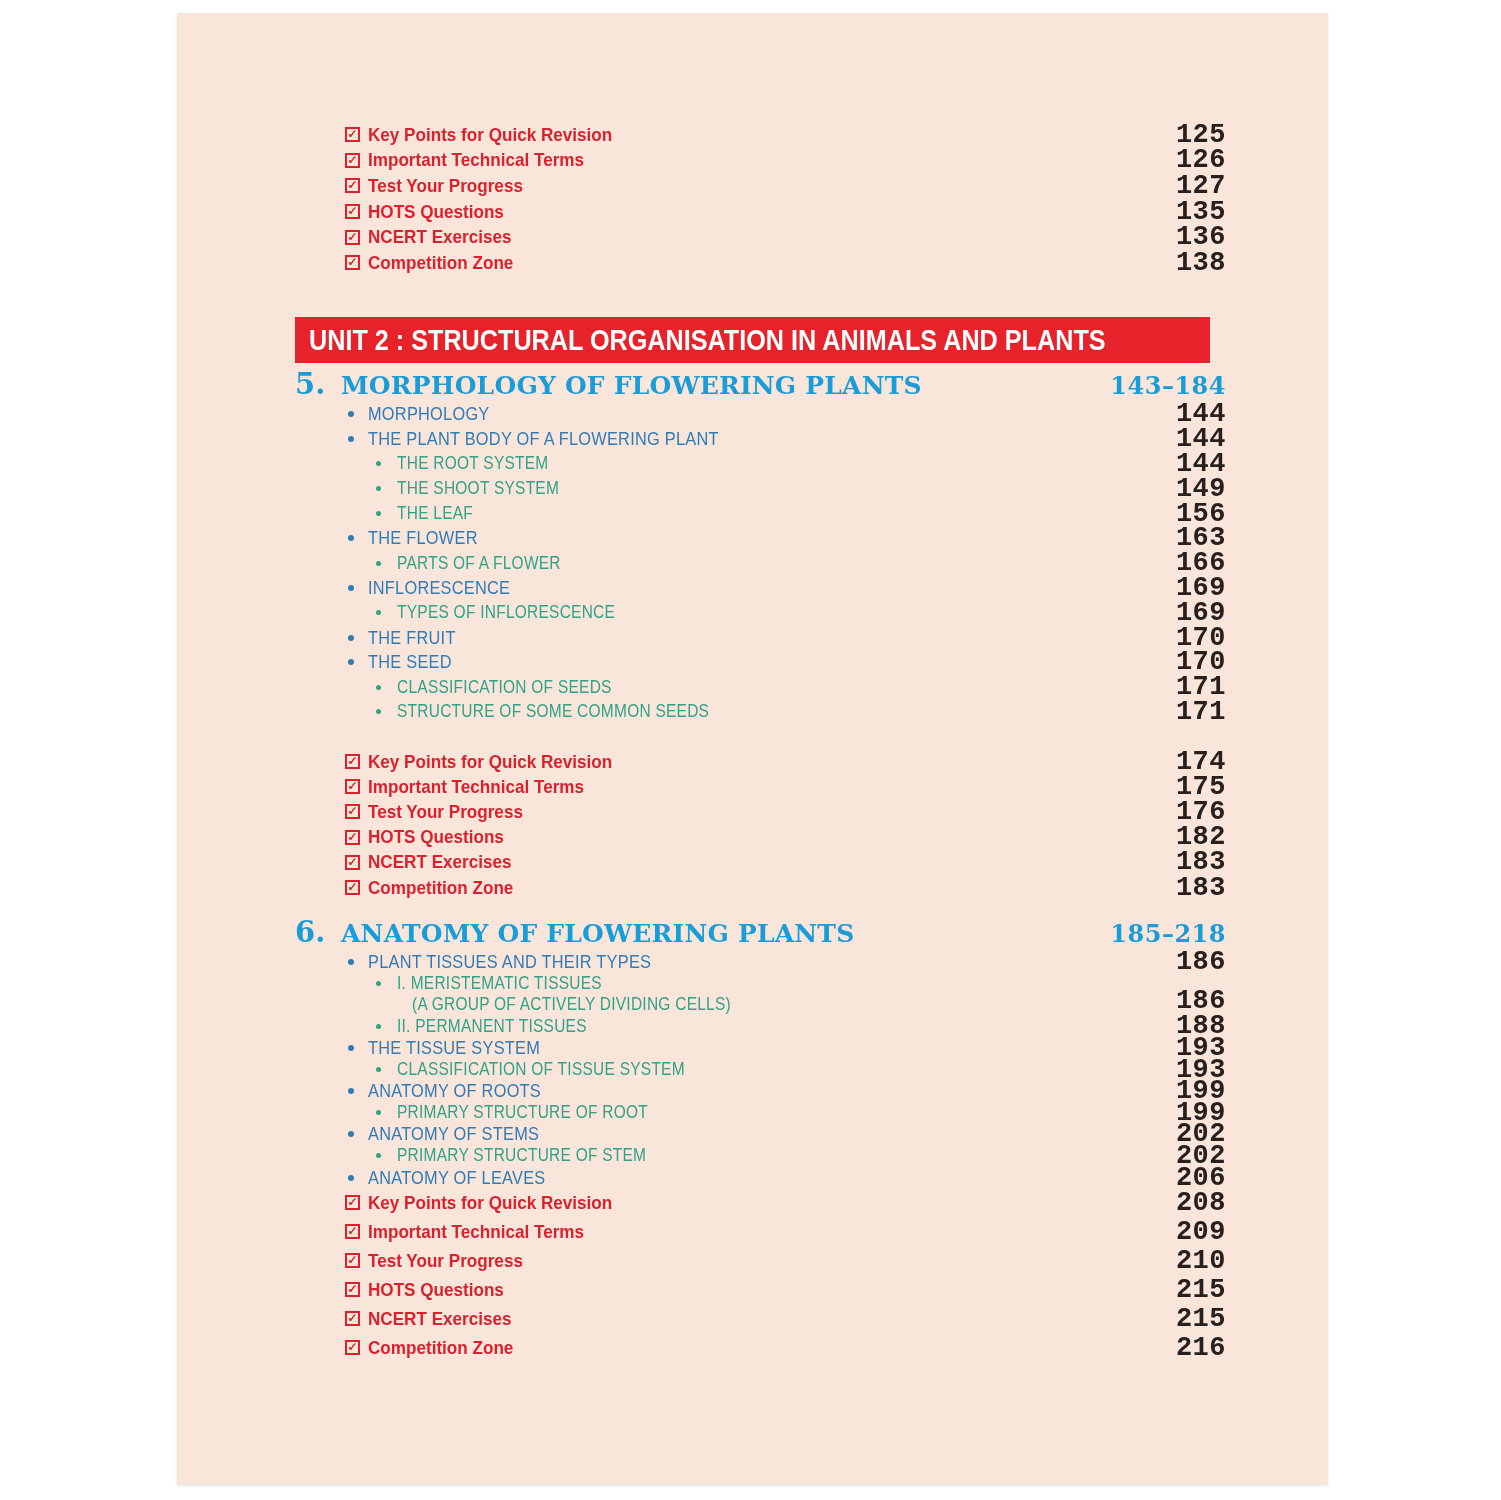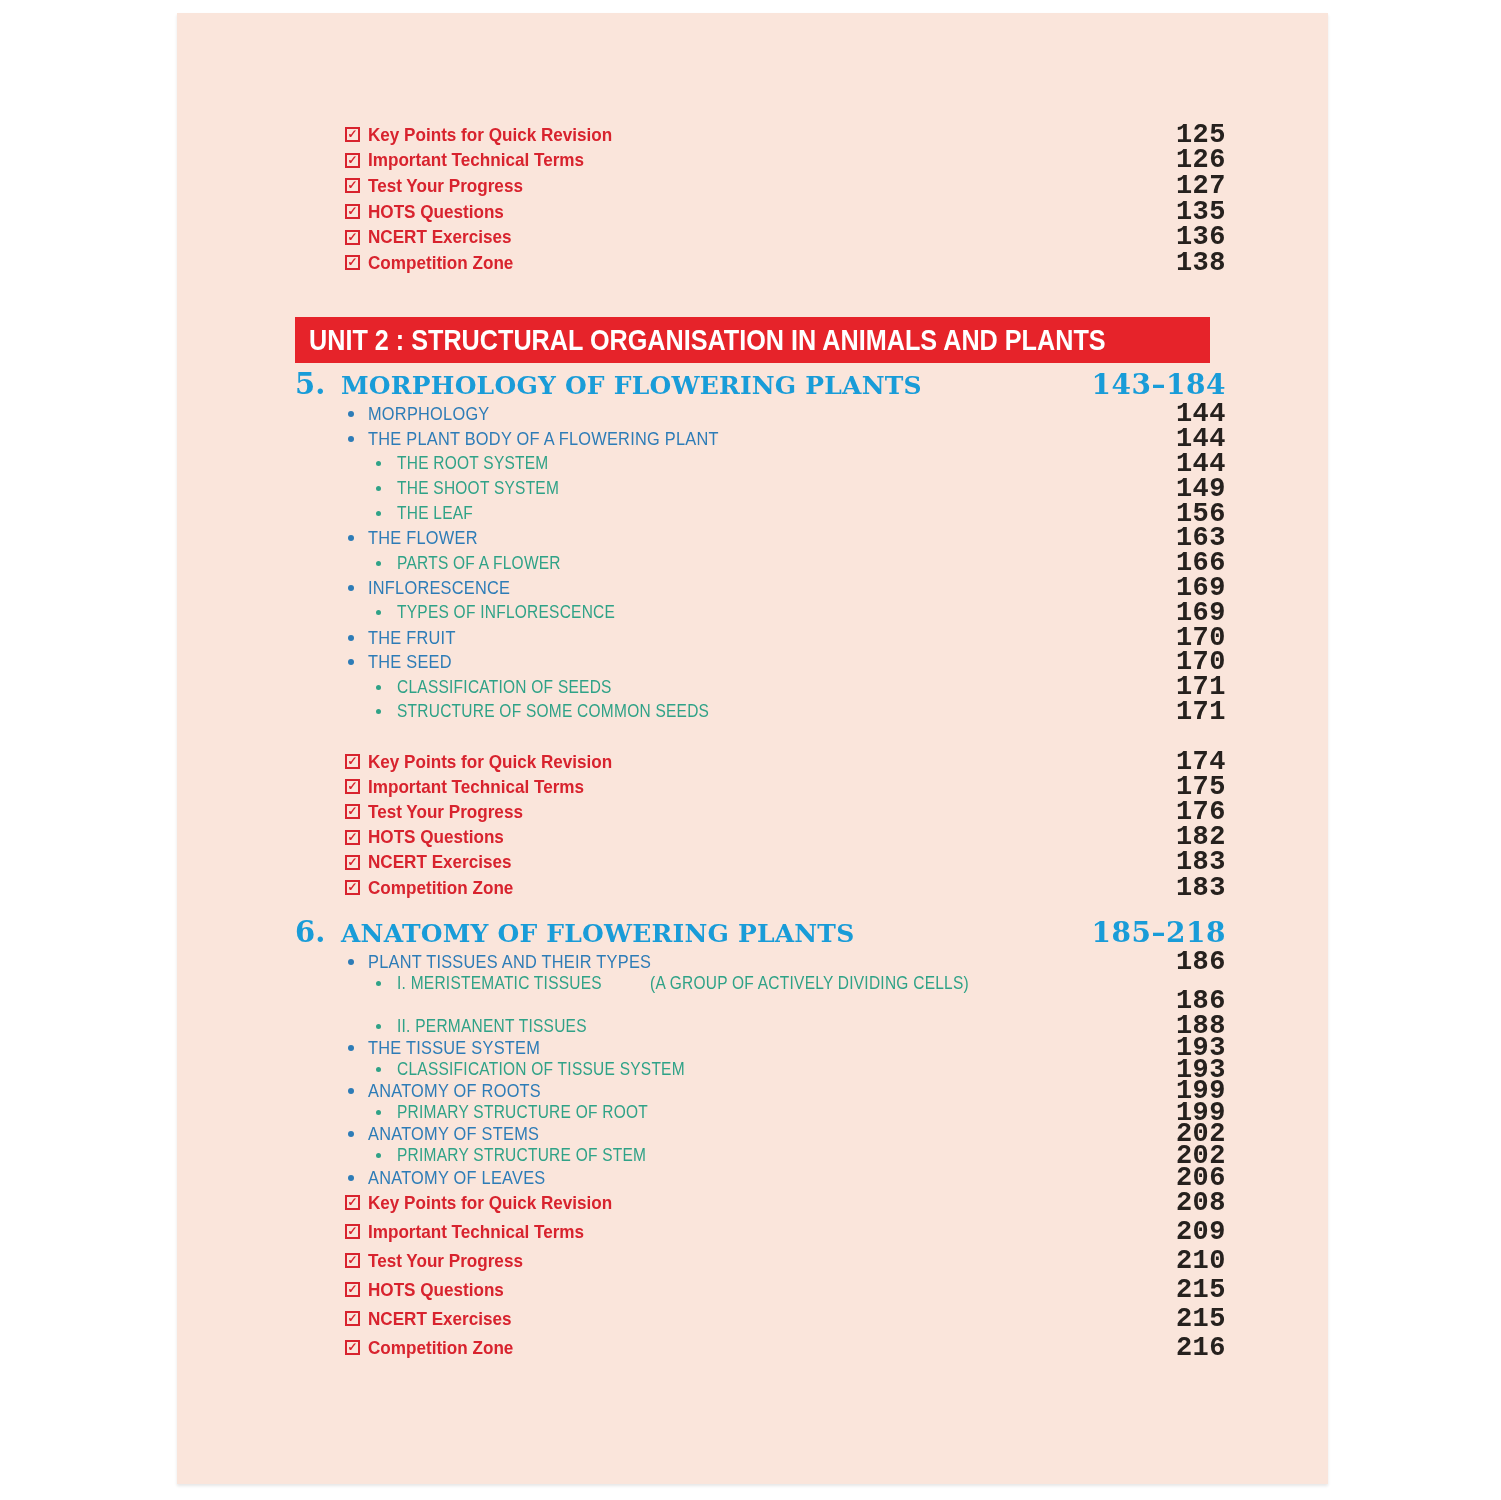--- a/index.html
+++ b/index.html
@@ -27,21 +27,21 @@
 
   .dot{border-radius:50%;flex:0 0 auto}
   .lvl1dot{width:6px;height:6px;background:var(--item-blue,#2d7cb7);margin-left:171px;margin-right:14px}
   .lvl2dot{width:5px;height:5px;background:var(--item-green,#2fa287);margin-left:199px;margin-right:16px}
 
   .tlabel{display:inline-block;transform:scaleX(.86);transform-origin:left center;
           white-space:nowrap;letter-spacing:.3px}
   .tlabel.b{color:var(--item-blue,#2d7cb7);font-size:19px;font-weight:500}
   .tlabel.g{color:var(--item-green,#2fa287);font-size:18px;font-weight:500}
 
-  .lines{display:flex;flex-direction:row}
+  .lines{display:flex;flex-direction:column}
   .lines .tlabel{line-height:21.5px}
   .line2{margin-left:15px}
   .row.two-line .dot{margin-top:8px}
   .row.two-line .pagenum{align-self:flex-end;margin-bottom:0}
 
   .chk{flex:0 0 auto;width:15px;height:15px;border:2px solid var(--accent-red,#d8232e);
        color:var(--accent-red,#d8232e);font-size:12px;line-height:11px;text-align:center;
        font-weight:700;margin-left:168px;margin-right:8px}
   .clabel{display:inline-block;transform:scaleX(.9);transform-origin:left center;
           color:var(--accent-red,#d8232e);font-weight:700;font-size:19px;white-space:nowrap}
@@ -51,21 +51,21 @@
   .banner-text{display:inline-block;color:var(--banner-text,#ffffff);font-weight:700;font-size:30px;
                transform:scaleX(.84);transform-origin:left center;margin-left:14px;white-space:nowrap}
 
   .chapter-heading{position:absolute;left:0;right:0;display:flex;align-items:baseline;
                    padding:0 102px 0 118px;font-family:"DejaVu Serif",serif;font-weight:700;
                    color:var(--chapter-blue,#199cd8)}
   #ch5-heading{top:354px}
   #ch6-heading{top:902px}
   .chnum{font-size:29px;width:46px;flex:0 0 auto}
   .chtitle{font-size:25px;letter-spacing:.2px;white-space:nowrap}
-  .chpages{margin-left:auto;font-size:28px;letter-spacing:.5px}
+  .chpages{margin-left:auto;font-size:24px;letter-spacing:.5px}
 </style>
 </head>
 <body>
 
 <div class="paper">
 
   <div class="section" id="intro-list">
       <div class="row check">
         <span class="chk">✓</span>
         <span class="clabel">Key Points for Quick Revision</span>

